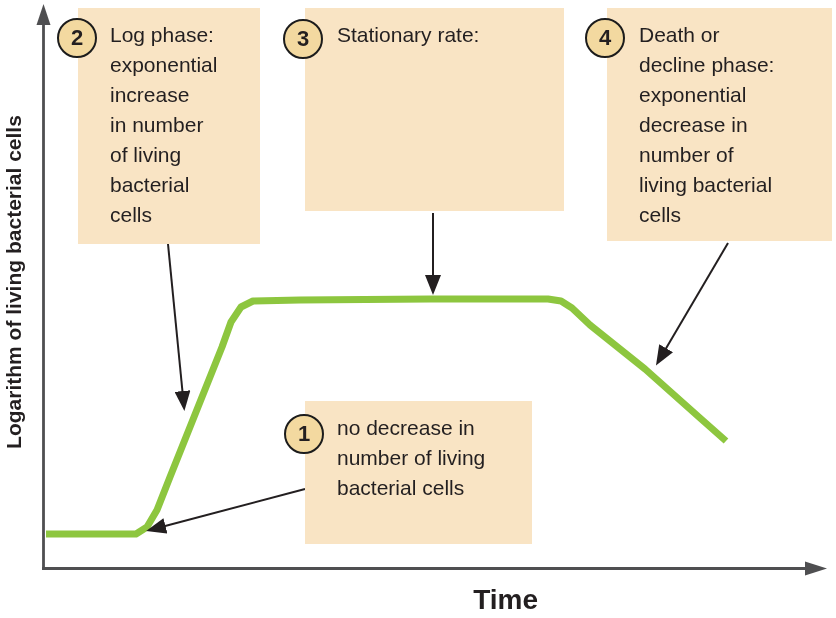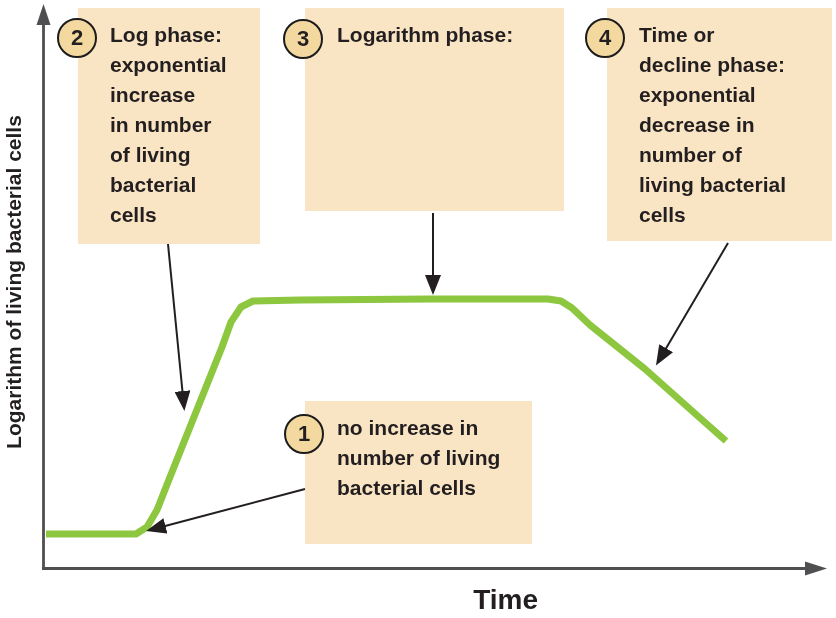--- a/index.html
+++ b/index.html
@@ -19,22 +19,22 @@
   }
   svg.layer{position:absolute;left:0;top:0;}
   .annotation-box{
     position:absolute;
     background:var(--box-fill);
     color:var(--ink);
     font-size:21px;
     line-height:30px;
     padding:12px 8px 0 32px;
   }
-  .annotation-box .phase-title{font-weight:bold;white-space:pre-line;}
-  .annotation-box .phase-body{white-space:pre-line;font-weight:bold;}
+  .annotation-box .phase-title{font-weight:normal;white-space:pre-line;}
+  .annotation-box .phase-body{white-space:pre-line;}
   .badge{
     position:absolute;
     width:40px;height:40px;
     border-radius:50%;
     background:var(--circle-fill);
     border:2.5px solid #1c1c1c;
     color:var(--ink);
     font-weight:bold;font-size:22px;
     display:flex;align-items:center;justify-content:center;
   }
@@ -99,34 +99,34 @@
     <div class="phase-body">exponential
 increase
 in number
 of living
 bacterial
 cells</div>
   </div>
 
   <div class="annotation-box box-stationary">
     <div class="badge">3</div>
-    <div class="phase-title">Logarithm phase:</div>
+    <div class="phase-title">Stationary rate:</div>
   </div>
 
   <div class="annotation-box box-death">
     <div class="badge">4</div>
-    <div class="phase-title">Time or
+    <div class="phase-title">Death or
 decline phase:</div>
     <div class="phase-body">exponential
 decrease in
 number of
 living bacterial
 cells</div>
   </div>
 
   <div class="annotation-box box-lag">
     <div class="badge">1</div>
-    <div class="phase-body">no increase in
+    <div class="phase-body">no decrease in
 number of living
 bacterial cells</div>
   </div>
 
 </div>
 
 </body></html>

